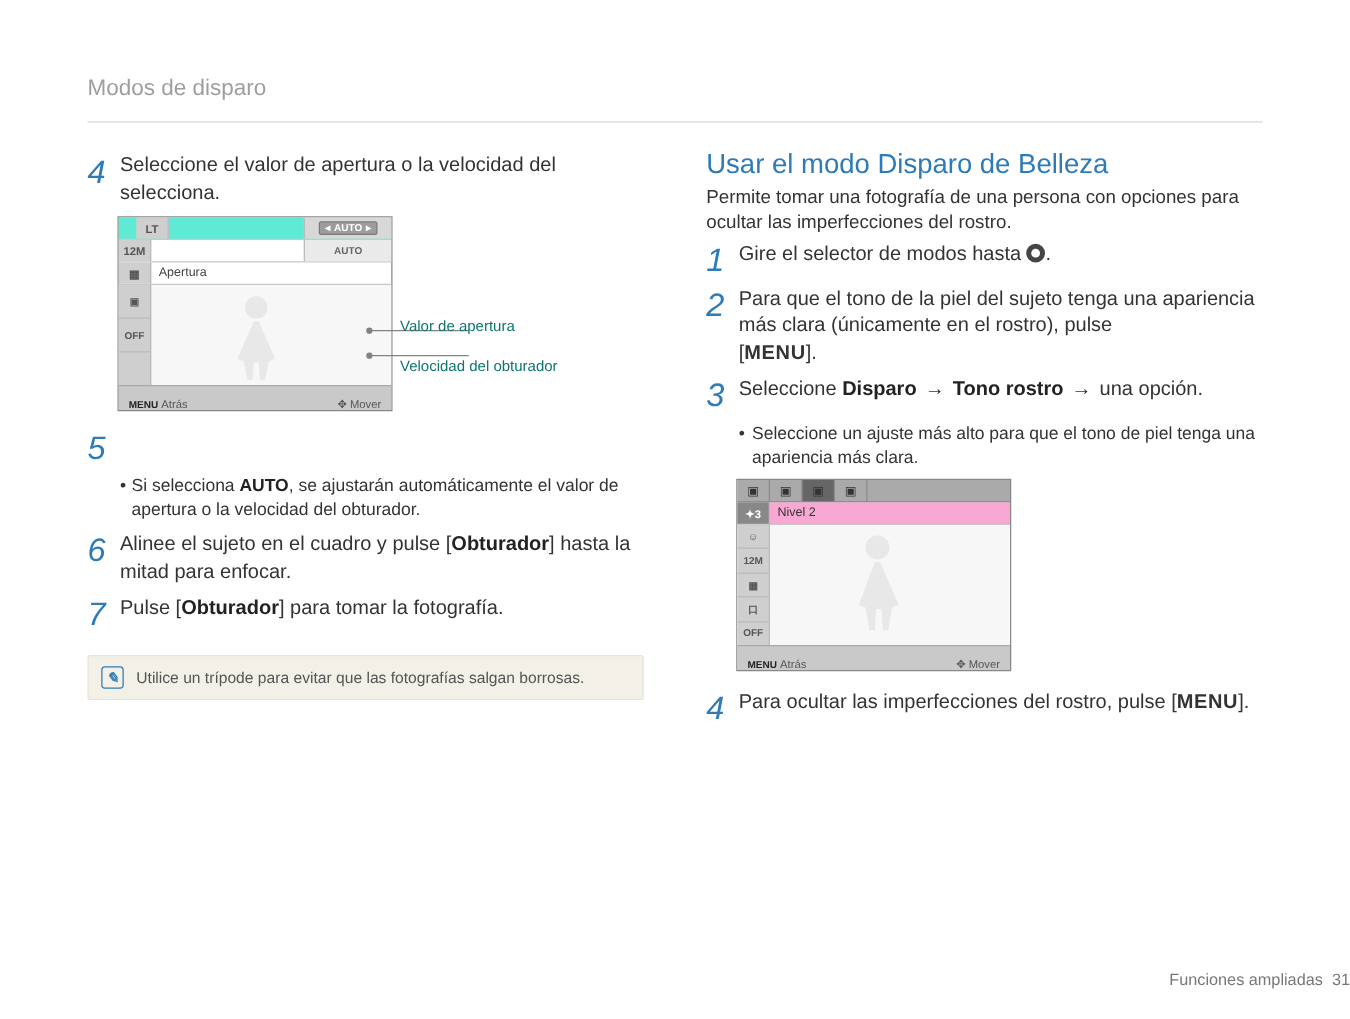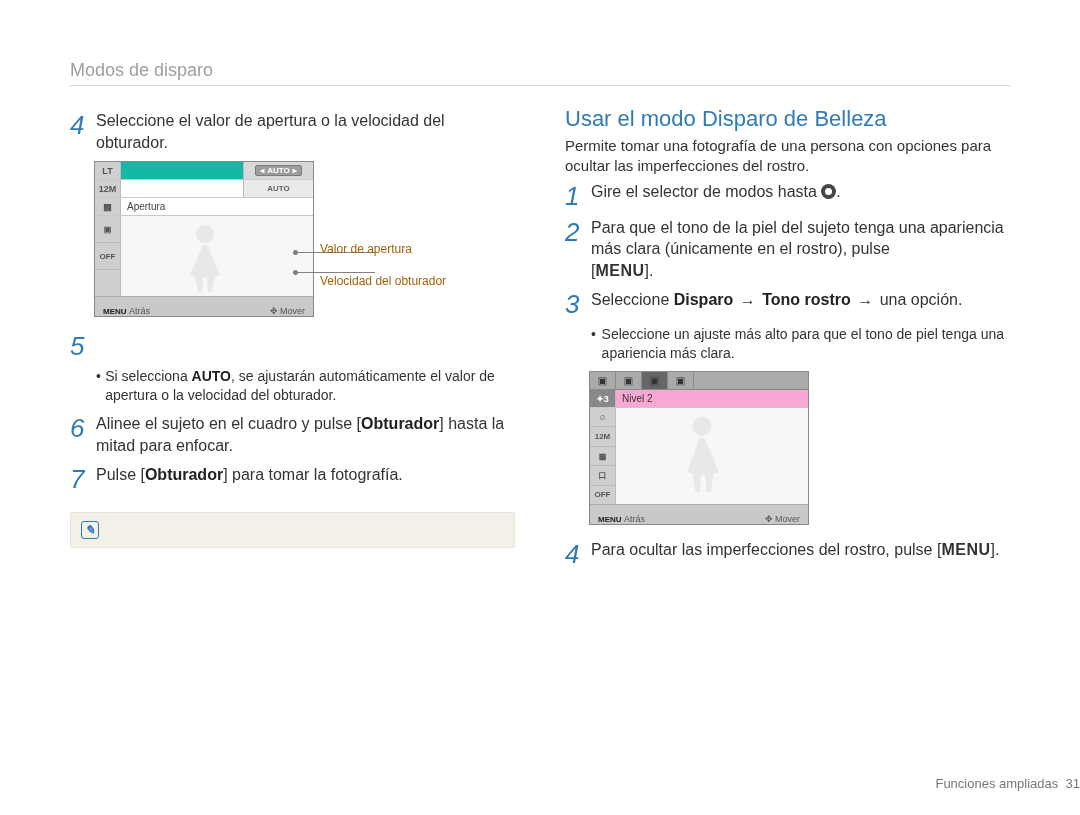--- a/index.html
+++ b/index.html
@@ -11,21 +11,21 @@
     color: #333;
   }
   .page {
     padding: 60px 70px 20px 70px;
   }
   .page-header {
     color: #9e9e9e;
     font-size: 18px;
     font-weight: 400;
     border-bottom: 1px solid #d8d8d8;
-    padding-bottom: 4px;
+    padding-bottom: 16px;
     margin-bottom: 20px;
   }
   .cols { display: flex; gap: 50px; }
   .col { flex: 1; }
   .step { display: flex; align-items: flex-start; margin: 4px 0 8px 0; }
   .step-num {
     color: #2e7bb8;
     font-size: 26px;
     font-style: italic;
     font-weight: 400;
@@ -99,21 +99,21 @@
   .lcd-footer {
     height: 20px; background: #c9c9c9; border-top: 1px solid #aaa;
     display: flex; align-items: flex-end; justify-content: space-between;
     padding: 0 8px; font-size: 9px; color: #555;
   }
   .silhouette {
     position: absolute; left: 80px; top: 4px; opacity: .25;
   }
 
   
-  .callouts { position: absolute; left: 250px; top: 136px; font-size: 12px; color: #a16207; }
+  .callouts { position: absolute; left: 250px; top: 136px; font-size: 12px; color: #0f766e; }
   .callout-line { margin-bottom: 18px; }
   .leader {
     position: absolute; height: 1px; background: #828282;
   }
   .leader-dot { position: absolute; width:5px; height:5px; background:#828282; border-radius:50%; }
 
   .lcd2-toprow {
     height: 18px; background: #aaa; border-bottom:1px solid #888;
     display:flex;
   }
@@ -141,26 +141,26 @@
 
 <div class="page">
 
   <div class="page-header">Modos de disparo</div>
 
   <div class="cols">
 
     <div class="col" style="position:relative;">
       <div class="step">
         <div class="step-num">4</div>
-        <div class="step-text">Seleccione el valor de apertura o la velocidad del obturador.</div>
+        <div class="step-text">Seleccione el valor de apertura o la velocidad del selecciona.</div>
       </div>
 
       <div class="lcd" style="margin-top:8px; position:relative;">
 
-        <div class="lcd-row" style="background:#14b8a6;">
+        <div class="lcd-row" style="background:#5eead4;padding-left:14px;">
           <div class="lcd-iconcell">LT</div>
           <div class="lcd-label"></div>
           <div class="lcd-chip-holder">
             <div class="lcd-chip">
               <span>◂</span>
                 <span>AUTO</span>
                 <span>▸</span>
             </div>
           </div>
         </div>
@@ -225,20 +225,21 @@
 
       <div class="step">
         <div class="step-num">7</div>
         <div class="step-text">
           <span>Pulse [</span><b>Obturador</b><span>] para tomar la fotografía.</span>
         </div>
       </div>
 
       <div class="note">
         <div class="note-icon">✎</div>
+        <div>Utilice un trípode para evitar que las fotografías salgan borrosas.</div>
       </div>
     </div>
 
     <div class="col">
       <div class="section-title">Usar el modo Disparo de Belleza</div>
       <div class="section-sub">Permite tomar una fotografía de una persona con opciones para ocultar las imperfecciones del rostro.</div>
 
       <div class="step">
         <div class="step-num">1</div>
         <div class="step-text">

